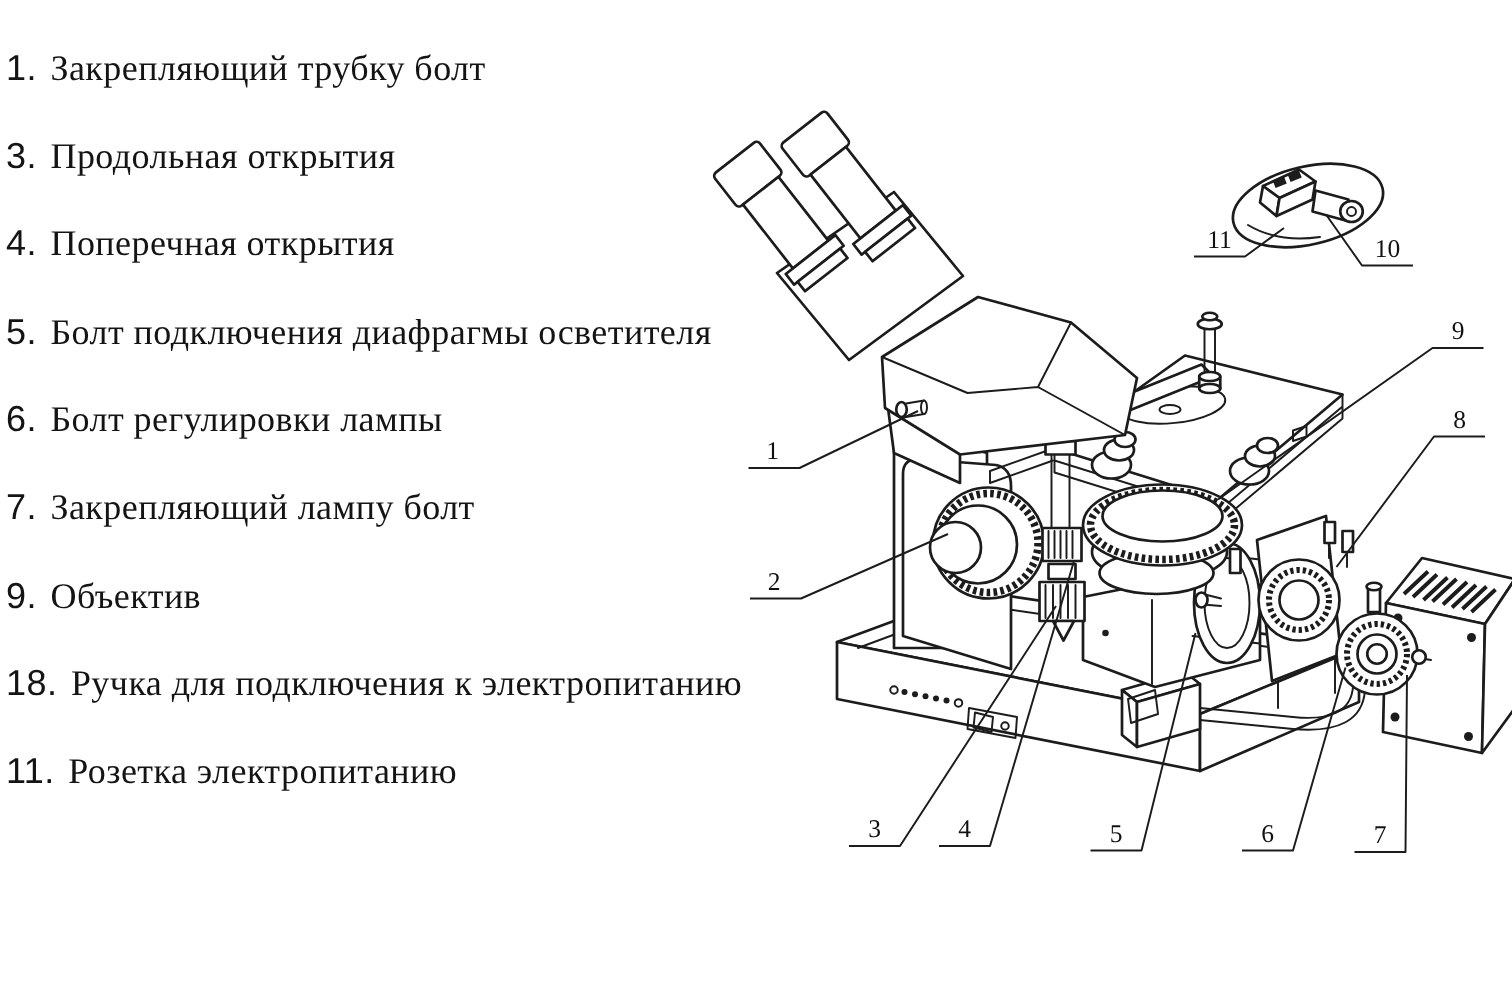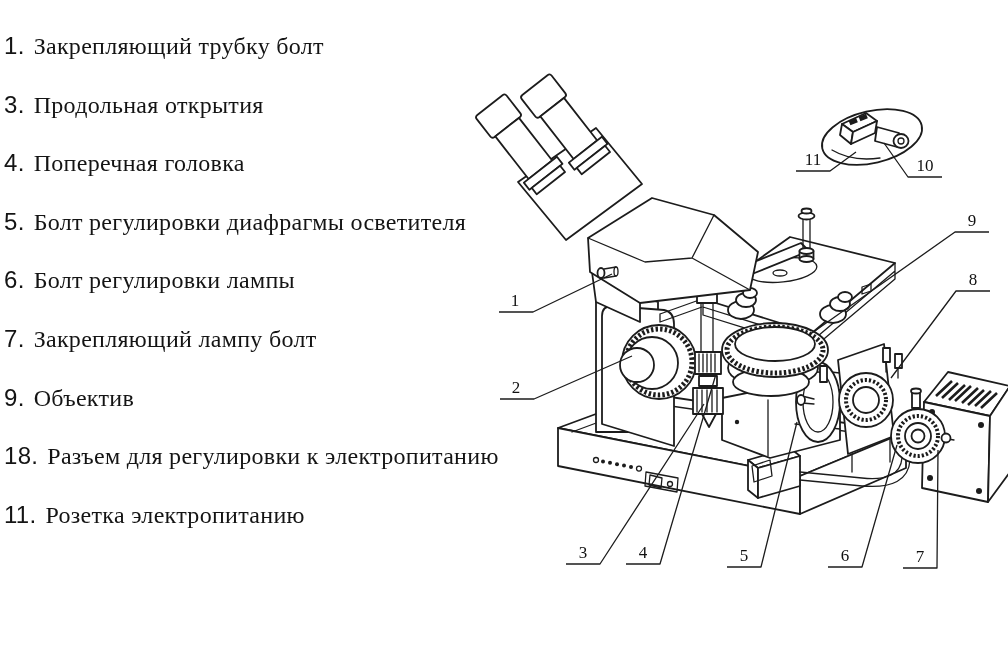--- a/index.html
+++ b/index.html
@@ -23,26 +23,26 @@
                 stroke:none;text-anchor:middle;}
 </style>
 </head>
 <body>
 
 <div class="page">
 
   <ol class="legend">
     <li class="legend-item"><span class="num">1.</span><span class="label">Закрепляющий трубку болт</span></li>
     <li class="legend-item"><span class="num">3.</span><span class="label">Продольная открытия</span></li>
-    <li class="legend-item"><span class="num">4.</span><span class="label">Поперечная головка</span></li>
-    <li class="legend-item"><span class="num">5.</span><span class="label">Болт регулировки диафрагмы осветителя</span></li>
+    <li class="legend-item"><span class="num">4.</span><span class="label">Поперечная открытия</span></li>
+    <li class="legend-item"><span class="num">5.</span><span class="label">Болт подключения диафрагмы осветителя</span></li>
     <li class="legend-item"><span class="num">6.</span><span class="label">Болт регулировки лампы</span></li>
     <li class="legend-item"><span class="num">7.</span><span class="label">Закрепляющий лампу болт</span></li>
     <li class="legend-item"><span class="num">9.</span><span class="label">Объектив</span></li>
-    <li class="legend-item"><span class="num">18.</span><span class="label">Разъем для регулировки к электропитанию</span></li>
+    <li class="legend-item"><span class="num">18.</span><span class="label">Ручка для подключения к электропитанию</span></li>
     <li class="legend-item"><span class="num">11.</span><span class="label">Розетка электропитанию</span></li>
   </ol>
 
   <svg class="fig" width="1008" height="672" viewBox="0 0 1008 672">
 
     <g>
       <polygon class="sh" points="558,428 650,394 906,432 800,476"></polygon>
       <polygon class="sh" points="558,428 800,476 800,514 558,466"></polygon>
       <polygon class="sh" points="800,476 906,432 906,468 800,514"></polygon>
       <path class="ln" d="M 572,432 L 650,403 L 878,436"></path>

